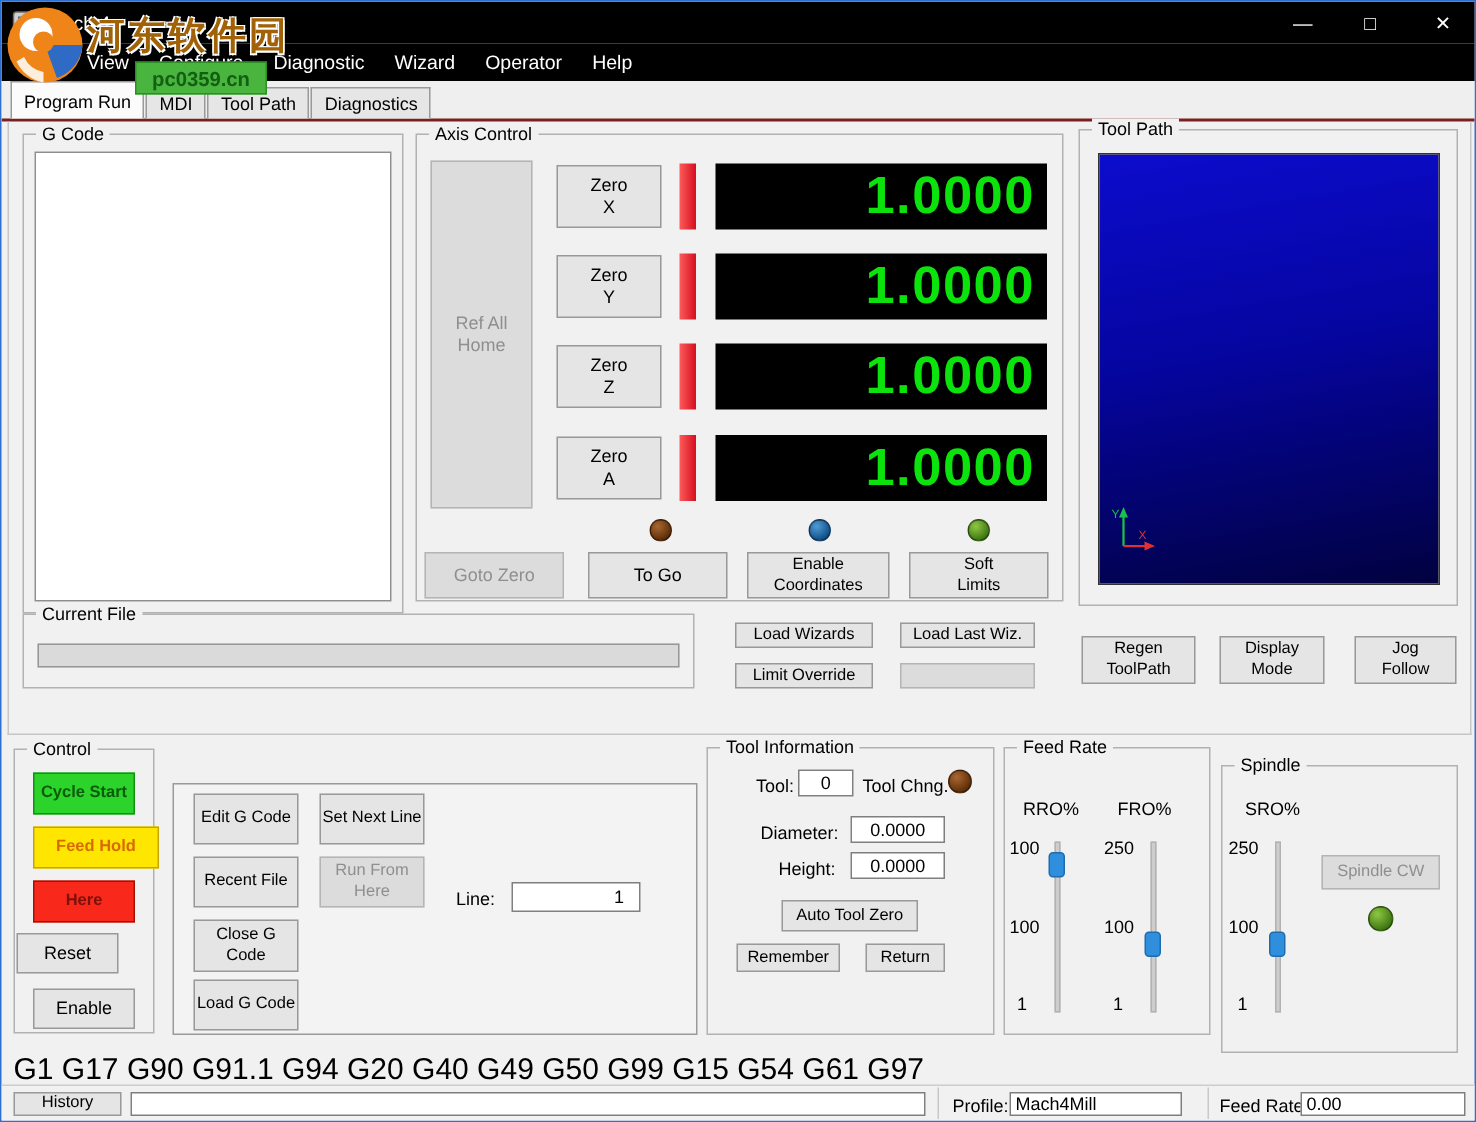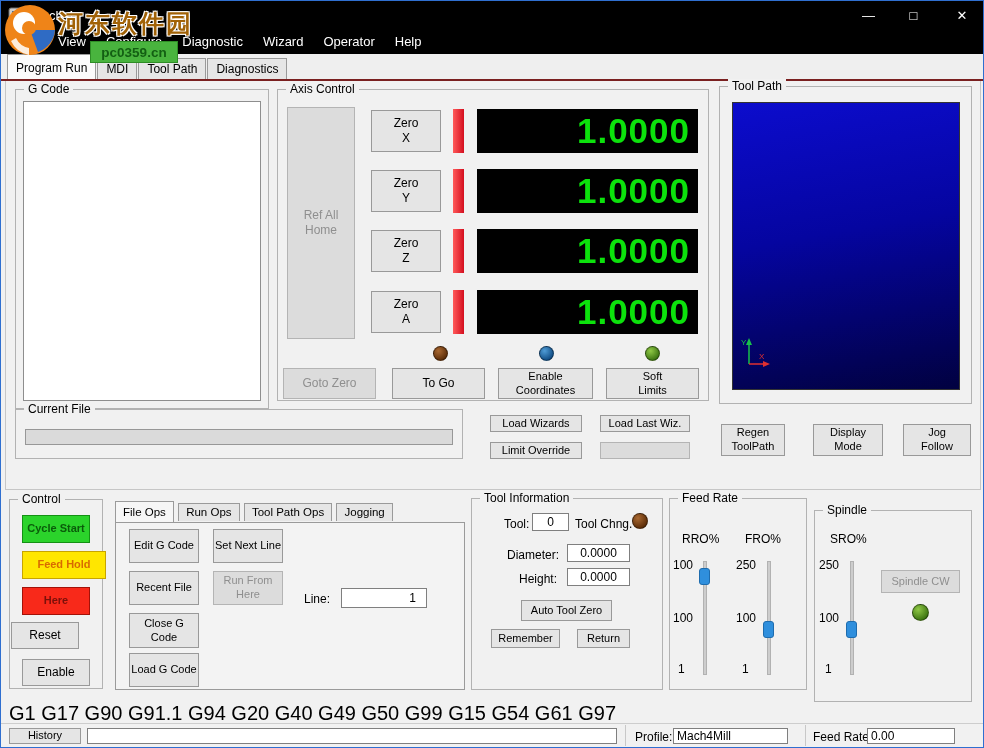--- a/index.html
+++ b/index.html
@@ -164,45 +164,39 @@
   <div class="abs tp-display" style="left:731px;top:101px;width:228px;height:288px">
     <svg class="abs" style="left:8px;top:232px" width="30" height="36">
       <line x1="8" y1="29" x2="8" y2="9" stroke="#19c24a" stroke-width="1.5"></line>
       <polygon points="8,3 5,10 11,10" fill="#19c24a"></polygon>
       <line x1="8" y1="29" x2="24" y2="29" stroke="#e03030" stroke-width="1.5"></line>
       <polygon points="29,29 22,26 22,32" fill="#e03030"></polygon>
       <text x="0" y="10" fill="#19c24a" font-size="8">Y</text>
       <text x="18" y="24" fill="#e03030" font-size="8">X</text>
     </svg>
   </div>
-  <div class="abs btn small" style="left:720px;top:423px;width:64px;height:32px">
+  <div class="abs btn small" style="left:720px;top:423px;width:76px;height:32px">
     <span class="wrapspan" style="width:56px">Regen ToolPath</span>
   </div>
   <div class="abs btn small" style="left:812px;top:423px;width:70px;height:32px">
     <span class="wrapspan" style="width:46px">Display Mode</span>
   </div>
   <div class="abs btn small" style="left:902px;top:423px;width:68px;height:32px">
     <span class="wrapspan" style="width:40px">Jog Follow</span>
   </div>
 
   <div class="abs gb" style="left:8px;top:498px;width:94px;height:190px">
     <span class="gb-lbl">Control</span>
   </div>
   <div class="abs btn btn-cycle small" style="left:21px;top:514px;width:68px;height:28px">Cycle Start</div>
   <div class="abs btn btn-hold small" style="left:21px;top:550px;width:84px;height:28px">Feed Hold</div>
   <div class="abs btn btn-stop small" style="left:21px;top:586px;width:68px;height:28px">Here</div>
   <div class="abs btn" style="left:10px;top:621px;width:68px;height:27px">Reset</div>
   <div class="abs btn" style="left:21px;top:658px;width:68px;height:27px">Enable</div>
 
-  <div class="abs" style="left:114px;top:500px;width:350px;height:21px">
-    <span class="ops-tab active">File Ops</span>
-    <span class="ops-tab">Run Ops</span>
-    <span class="ops-tab">Tool Path Ops</span>
-    <span class="ops-tab">Jogging</span>
-  </div>
   <div class="abs" style="left:114px;top:521px;width:350px;height:168px;border:1px solid #9a9a9a;background:#f3f3f3"></div>
 
   <div class="abs btn small" style="left:128px;top:528px;width:70px;height:34px">Edit G Code</div>
   <div class="abs btn small" style="left:212px;top:528px;width:70px;height:34px">Set Next Line</div>
   <div class="abs btn small" style="left:128px;top:570px;width:70px;height:34px">Recent File</div>
   <div class="abs btn small dis" style="left:212px;top:570px;width:70px;height:34px">
     <span class="wrapspan" style="width:62px">Run From Here</span>
   </div>
   <div class="abs btn small" style="left:128px;top:612px;width:70px;height:35px">Close G Code</div>
   <div class="abs btn small" style="left:128px;top:652px;width:70px;height:34px">Load G Code</div>
@@ -255,21 +249,21 @@
   <span class="abs gcodes" style="left:8px;top:701px">G1 G17 G90 G91.1 G94 G20 G40 G49 G50 G99 G15 G54 G61 G97</span>
 
   <div class="abs statusbar"></div>
   <div class="abs btn small" style="left:8px;top:727px;width:72px;height:16px">History</div>
   <input class="abs field" style="left: 86px; top: 727px; width: 530px; height: 16px;" value="">
   <div class="abs vsep" style="left:624px;top:724px;height:21px"></div>
   <span class="abs lbl" style="left:634px;top:729px">Profile:</span>
   <input class="abs field" style="left: 672px; top: 727px; width: 115px; height: 16px;" value="Mach4Mill">
   <div class="abs vsep" style="left:804px;top:724px;height:21px"></div>
   <span class="abs lbl" style="left:812px;top:729px">Feed Rate:</span>
-  <input class="abs field" style="left: 866px; top: 727px; width: 88px; height: 16px;" value="0.00">
+  <input class="abs field" style="left: 866px; top: 727px; width: 110px; height: 16px;" value="0.00">
 
   <svg class="abs" style="left:1px;top:1px" width="56" height="56">
     <circle cx="28" cy="28" r="25" fill="#ef8418"></circle>
     <path d="M28 28 L53 28 A25 25 0 0 1 36 50 Z" fill="#2f6bc4"></path>
     <circle cx="22" cy="21" r="11" fill="#ffffff"></circle>
     <circle cx="27" cy="26" r="7" fill="#ef8418"></circle>
     <path d="M9 39 A25 25 0 0 0 27 53 L27 46 A18 18 0 0 1 14 36 Z" fill="#ffffff" opacity="0.85"></path>
   </svg>
   <div class="abs wm-name" style="left:57px;top:6px">河东软件园</div>
   <div class="abs wm-url" style="left:89px;top:40px;width:88px;height:22px">pc0359.cn</div>

